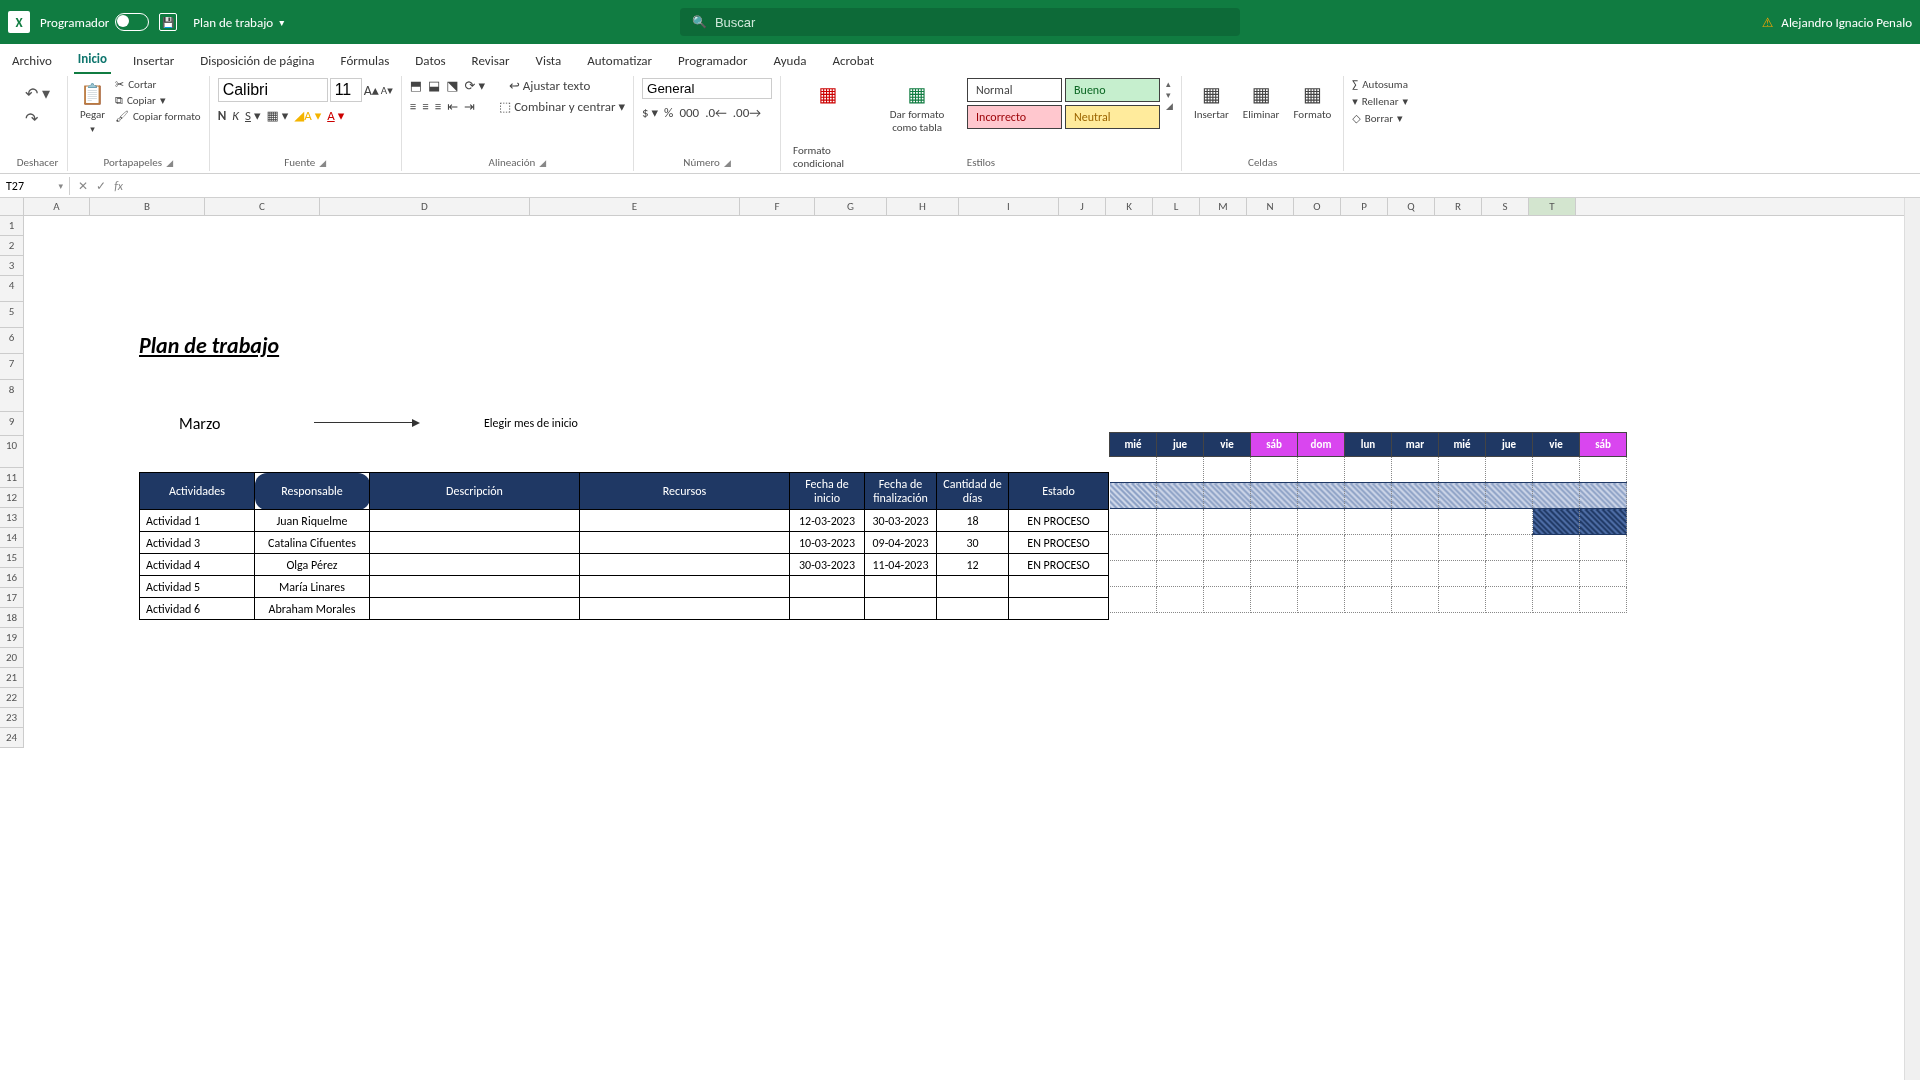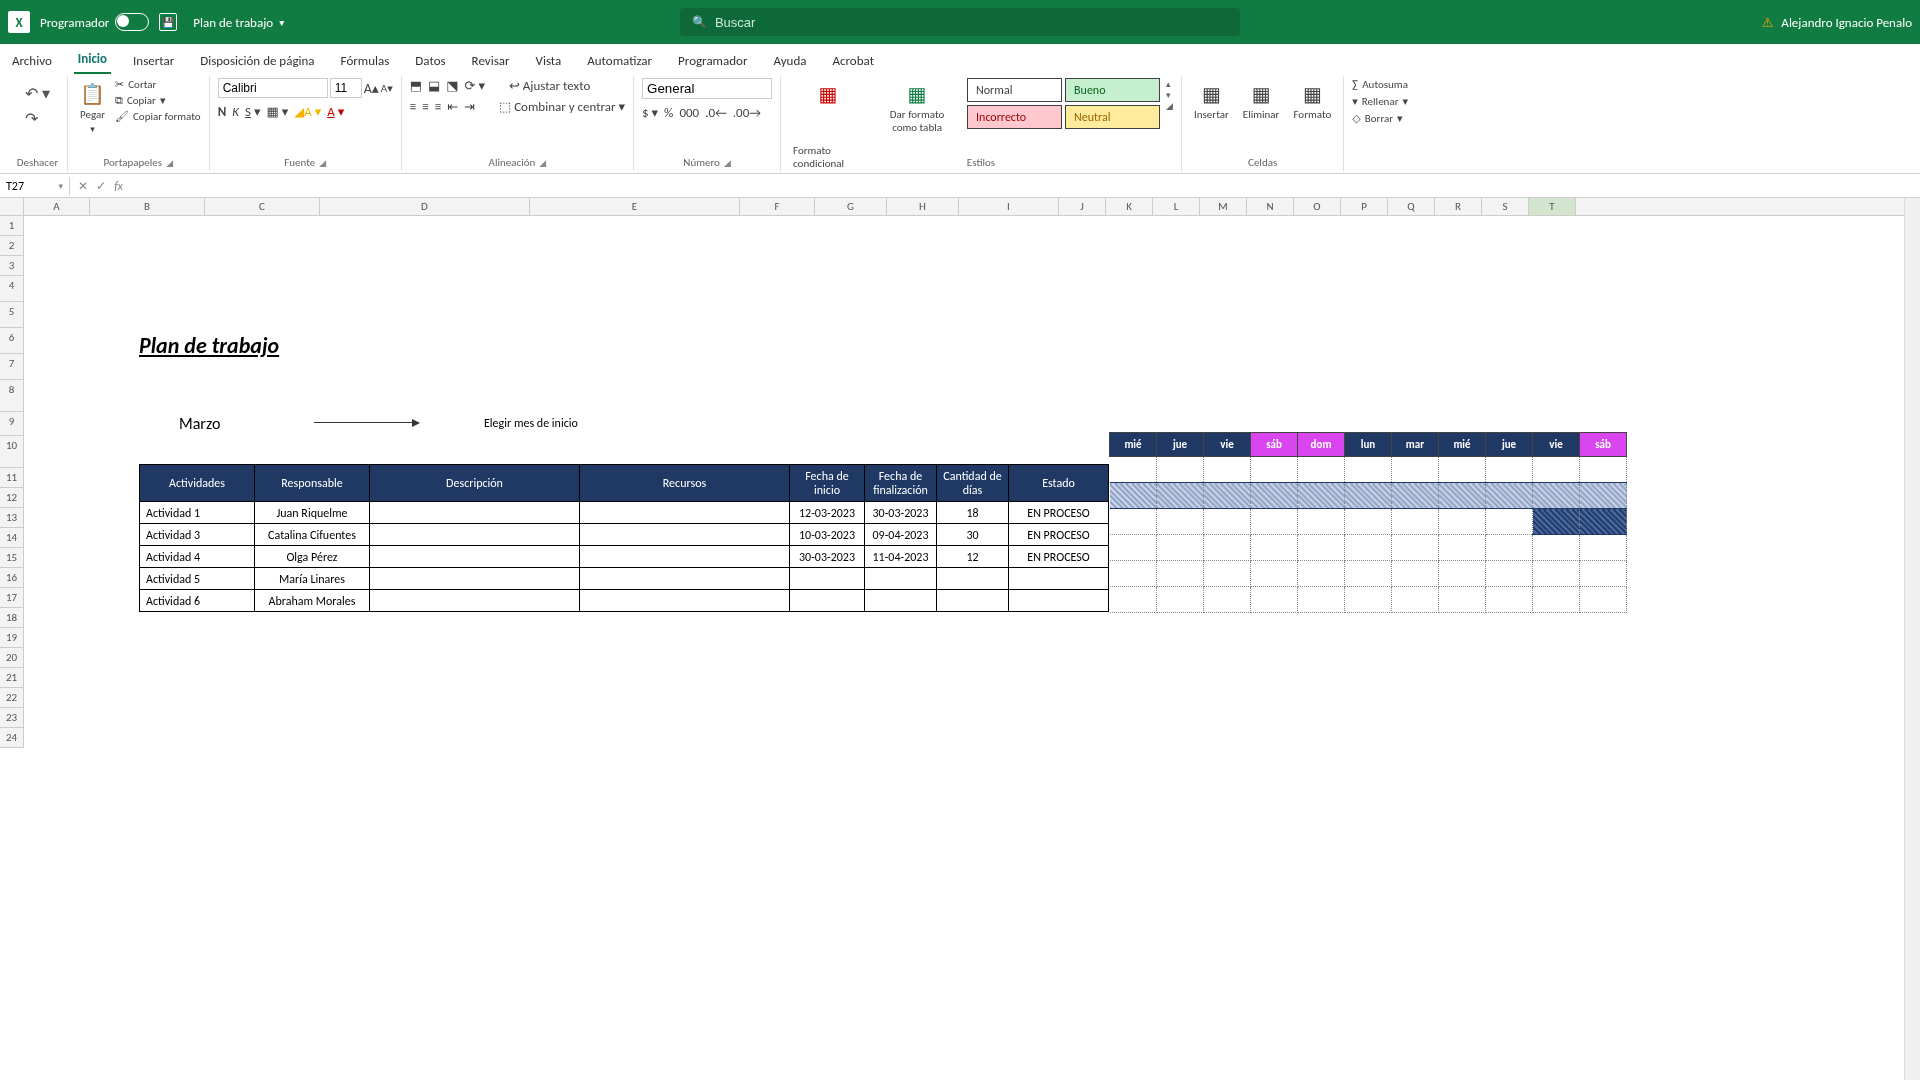--- a/index.html
+++ b/index.html
@@ -29,21 +29,21 @@
   .ribbon { background: #fff; height: 100px; border-bottom: 1px solid #d0d0d0; display: flex; padding: 2px 8px; font-size: 11px; color: #444; }
   .group { border-right: 1px solid #e0e0e0; padding: 2px 8px 0; display: flex; flex-direction: column; justify-content: space-between; align-items: center; }
   .group-content { display: flex; gap: 6px; align-items: flex-start; height: 78px; }
   .group-label { text-align: center; font-size: 11px; color: #666; padding-bottom: 2px; display:flex; align-items:center; gap:4px;}
   .group-label .dlg { font-size:9px; color:#888;}
   .vbtn { display: flex; flex-direction: column; align-items: center; gap: 2px; padding: 4px; cursor: pointer; }
   .vbtn .icon { font-size: 20px; }
   .small-row { display: flex; flex-direction: column; gap: 3px; }
   .small-item { display: flex; align-items: center; gap: 4px; font-size: 11px; cursor: pointer; white-space:nowrap;}
   .font-select { display: flex; gap: 2px; align-items:center;}
-  .font-select input { border: 1px solid #ccc; font-size: 12px; padding: 2px 4px; }
+  .font-select input { border: 1px solid #ccc; font-size: 16px; padding: 2px 4px; }
   .btn-row { display: flex; gap: 6px; align-items: center; font-size:13px;}
   .style-grid { display: grid; grid-template-columns: 95px 95px; gap: 3px; }
   .style-cell { border: 1px solid #404040; padding: 4px 8px; font-size: 12px; }
   .style-normal { background: #fff; }
   .style-bueno { background: #c6efce; color: #0b6623; }
   .style-incorrecto { background: #ffc7ce; color: #9c0006; }
   .style-neutral { background: #ffeb9c; color: #9c6500; }
 
   .undo-col { display:flex; flex-direction:column; gap:6px; font-size:16px; color:#555; padding-top:6px;}
 
@@ -72,25 +72,25 @@
   .swatch-pending{ background: repeating-linear-gradient(45deg,#1f3864,#1f3864 2px,#4f6fa8 2px,#4f6fa8 4px); }
   .swatch-today{ width:92px; height:24px; border-left:2px solid #c00000; }
   .legend-text{ margin-left:6px; }
 
   .month-sel { position:absolute; left:155px; top:198px; font-size:16px; font-family:Calibri;}
   .arrow { position:absolute; left:290px; top:206px; width:100px; border-top:1px solid #333;}
   .arrow::after{content:""; position:absolute; right:-6px; top:-4px; border-left:8px solid #333; border-top:4px solid transparent; border-bottom:4px solid transparent;}
   .month-instr { position:absolute; left:460px; top:200px; font-size:12px;}
 
   
-  .plan-table { position:absolute; left:115px; top:248px; border-collapse:collapse; font-family:Calibri; font-size:12px;}
+  .plan-table { position:absolute; left:115px; top:256px; border-collapse:collapse; font-family:Calibri; font-size:12px;}
   .plan-table th { background:#1f3864; color:#fff; font-weight:normal; padding:4px 6px; border:1px solid #000; vertical-align:middle;}
   .plan-table td { border:1px solid #000; padding:3px 6px; height:22px; text-align:center; background:#fff;}
   .plan-table td.left { text-align:left; }
-  .th-act{width:115px;} .th-resp{width:115px;} .th-desc{width:210px;} .th-rec{width:210px;} .th-fi{width:75px;} .th-ff{width:72px;} .th-dias{width:72px;} .th-est{width:100px;}
+  .th-act{width:115px;} .th-resp{width:115px;border-radius:12px;} .th-desc{width:210px;} .th-rec{width:210px;} .th-fi{width:75px;} .th-ff{width:72px;} .th-dias{width:72px;} .th-est{width:100px;}
 
   
   .cal-table { position:absolute; left:1085px; top:216px; border-collapse:collapse; font-size:11px; font-family:Calibri;}
   .cal-table th.day { background:#1f3864; color:#fff; height:24px; width:47px; border:1px solid #444;}
   .cal-table th.day.weekend { background:#d946ef; color:#fff;}
   .cal-table th.date { background:#fff; color:#333; border:1px solid #000; height:22px; width:47px; font-weight:normal;}
   .cal-table th.date.weekend { background:#e8b10f; color:#fff;}
   .cal-table td { height:26px; width:47px; border:none; border-bottom:1px dotted #888; border-right:1px dotted #888;}
   .cal-table td.bar-done { background: repeating-linear-gradient(45deg,#1f3864,#1f3864 2px,#4f6fa8 2px,#4f6fa8 4px); border-top:1px solid #1f3864; border-bottom:1px solid #1f3864;}
   .cal-table td.bar-compl { background: repeating-linear-gradient(45deg,#8fa3c7,#8fa3c7 2px,#cdd6e8 2px,#cdd6e8 4px); border-top:1px solid #1f3864; border-bottom:1px solid #1f3864;}

